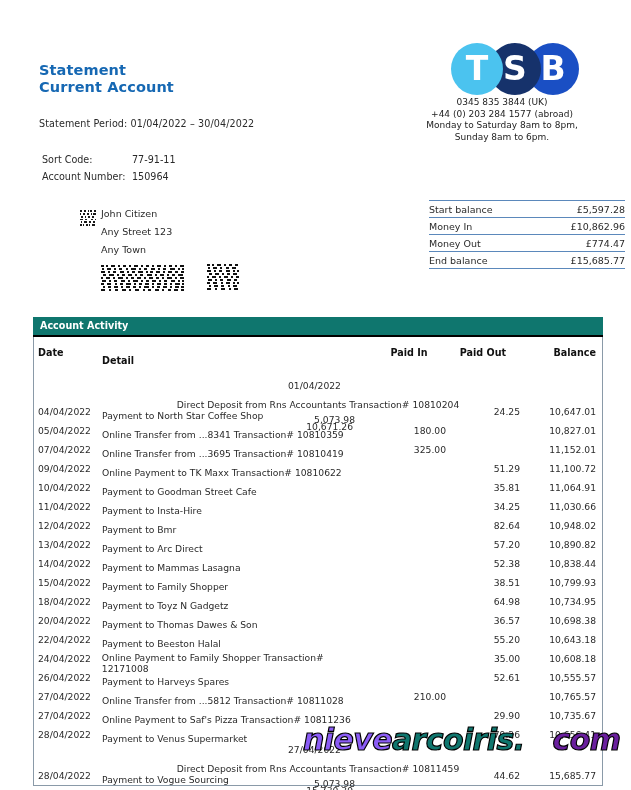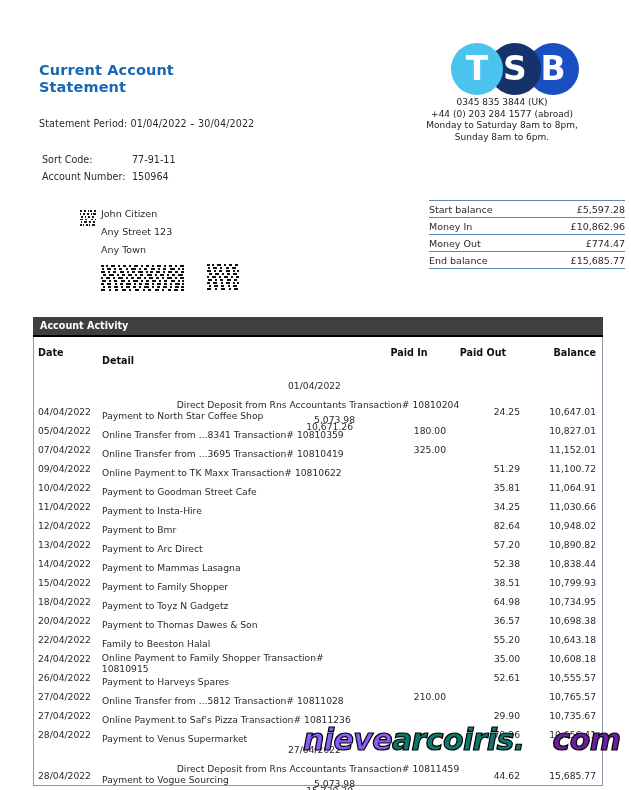--- a/index.html
+++ b/index.html
@@ -216,22 +216,22 @@
   .wm-1 { color: #f2d41b; }
   .wm-2 { color: #ef7a10; }
   .wm-3 { color: #6a1f9e; margin-left: 28px; }
 </style>
 </head>
 <body>
 
 <div class="page">
 
   <div class="title" style="color: rgb(22, 104, 179);">
+    <div>Statement</div>
     <div>Current Account</div>
-    <div>Statement</div>
   </div>
 
   <div class="statement-period">Statement Period: 01/04/2022 – 30/04/2022</div>
 
   <div class="acct-meta">
     <div class="row">
       <span class="lbl">Sort Code:</span>
       <span class="val">77-91-11</span>
     </div>
     <div class="row">
@@ -492,21 +492,21 @@
       <span>Money Out</span>
       <span class="sval">£774.47</span>
     </div>
     <div class="srow">
       <span>End balance</span>
       <span class="sval">£15,685.77</span>
     </div>
   </div>
 
   <div class="activity">
-    <div class="activity-bar" style="background: #404040;">Account Activity</div>
+    <div class="activity-bar" style="background: #0f766e;">Account Activity</div>
     <div class="tbl">
       <div class="thead">
         <div class="c-date">Date</div>
         <div class="c-detail">Detail</div>
         <div class="c-in">Paid In</div>
         <div class="c-out">Paid Out</div>
         <div class="c-bal">Balance</div>
       </div>
       <div id="tbody">
           <div class="trow tall">
@@ -595,28 +595,28 @@
           </div>
           <div class="trow">
             <div class="c-date">20/04/2022</div>
             <div class="c-detail">Payment to Thomas Dawes &amp; Son</div>
             <div class="c-in"></div>
             <div class="c-out">36.57</div>
             <div class="c-bal">10,698.38</div>
           </div>
           <div class="trow">
             <div class="c-date">22/04/2022</div>
-            <div class="c-detail">Family to Beeston Halal</div>
+            <div class="c-detail">Payment to Beeston Halal</div>
             <div class="c-in"></div>
             <div class="c-out">55.20</div>
             <div class="c-bal">10,643.18</div>
           </div>
           <div class="trow">
             <div class="c-date">24/04/2022</div>
-            <div class="c-detail">Online Payment to Family Shopper Transaction# 10810915</div>
+            <div class="c-detail">Online Payment to Family Shopper Transaction# 12171008</div>
             <div class="c-in"></div>
             <div class="c-out">35.00</div>
             <div class="c-bal">10,608.18</div>
           </div>
           <div class="trow">
             <div class="c-date">26/04/2022</div>
             <div class="c-detail">Payment to Harveys Spares</div>
             <div class="c-in"></div>
             <div class="c-out">52.61</div>
             <div class="c-bal">10,555.57</div>

